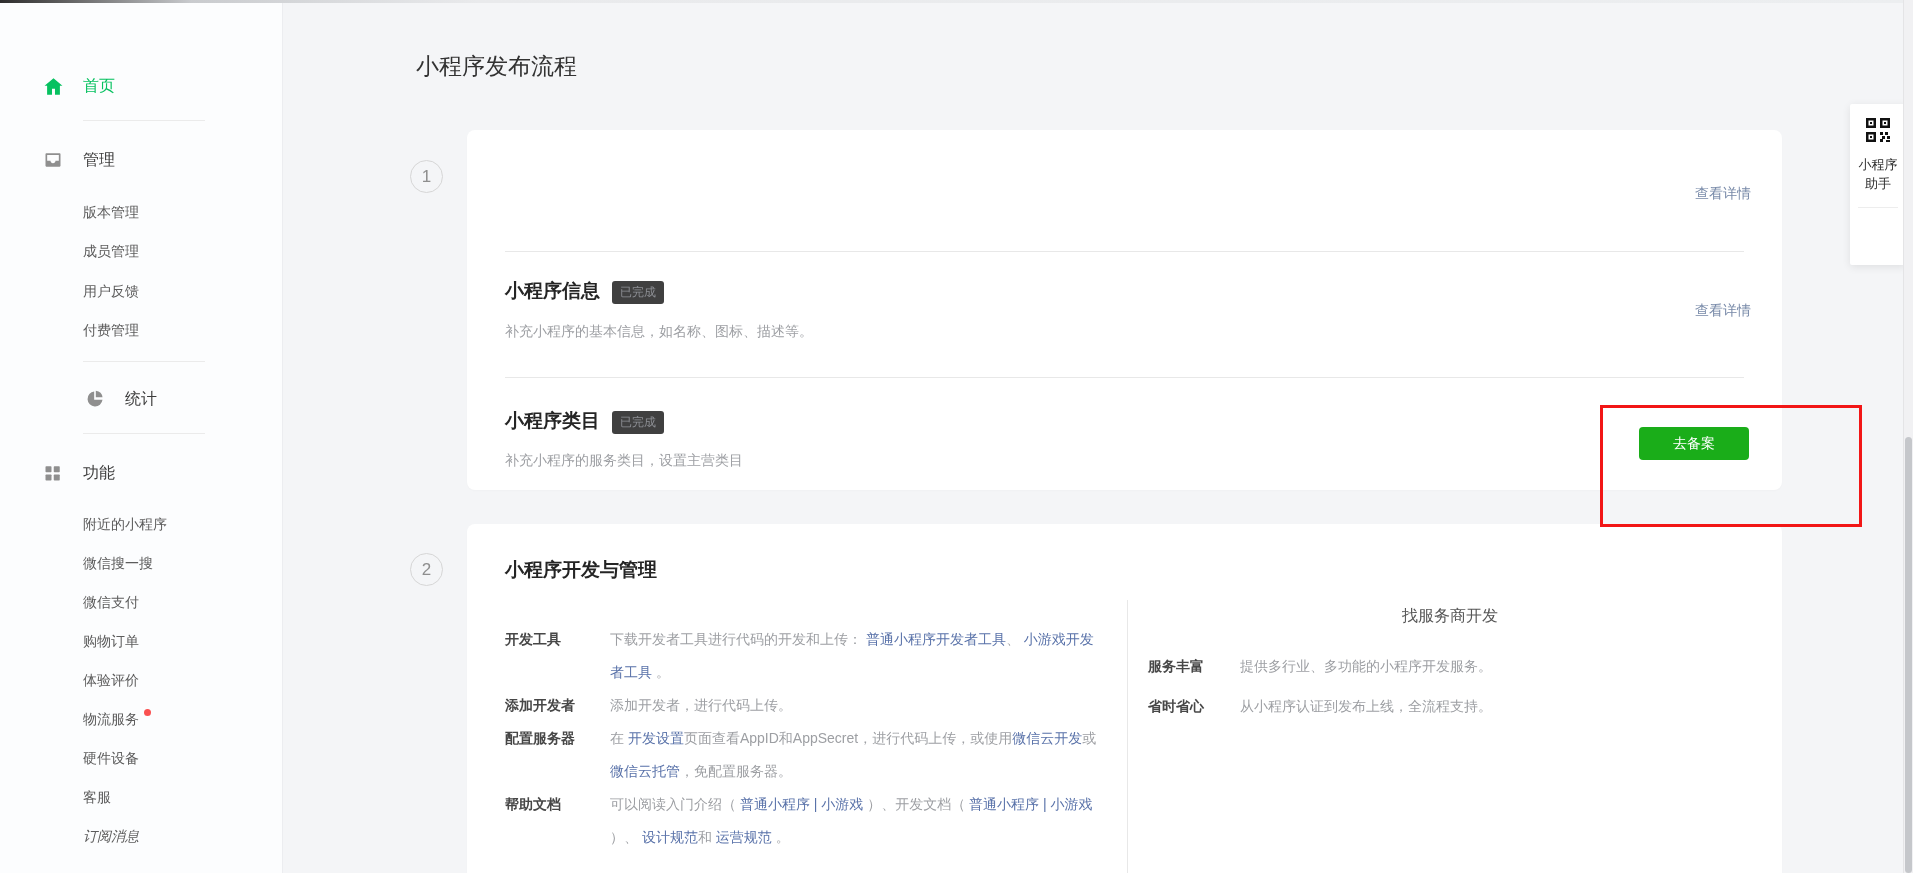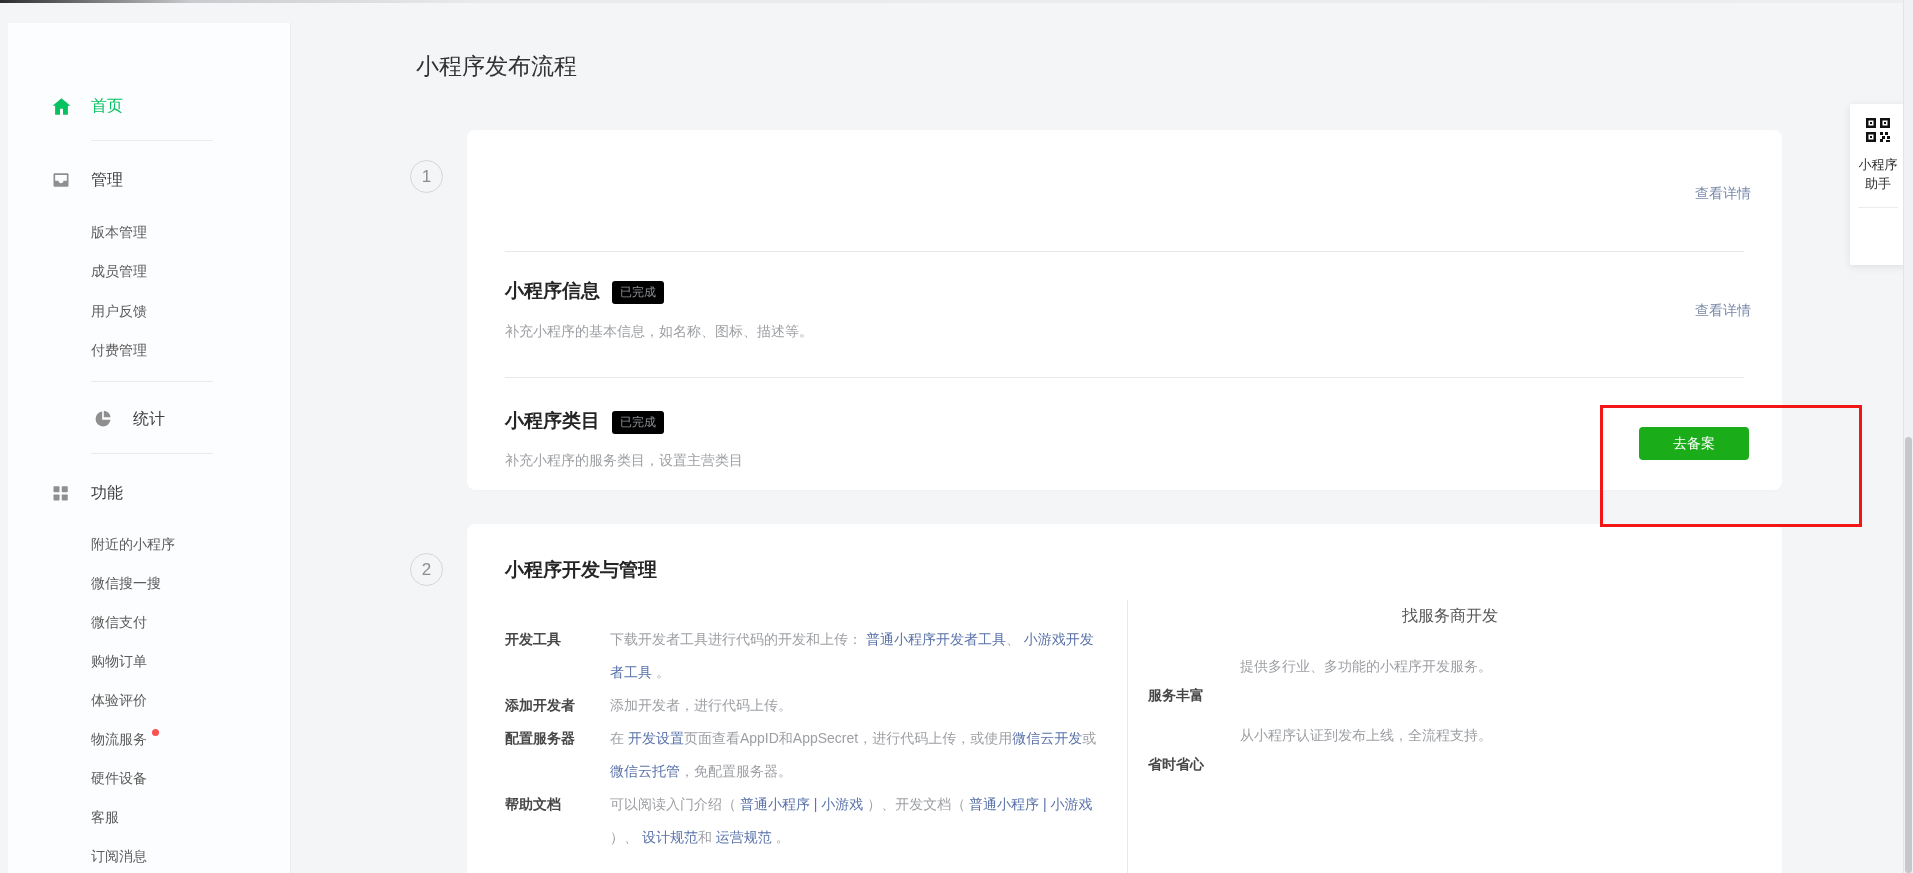--- a/index.html
+++ b/index.html
@@ -6,59 +6,59 @@
   body{
     width:1913px;height:873px;position:relative;overflow:hidden;
     background:#f4f5f7;
     font-family:"Liberation Sans","DejaVu Sans",sans-serif;
     color:#333;
   }
   
   .top-line{position:absolute;top:0;left:0;right:0;height:3px;
     background:linear-gradient(90deg,#2d2d2d 0%,#5a5a5a 3%,#c9cbce 10%,#e9eaec 25%,#eceef0 100%);}
   
-  .sidebar{position:absolute;top:3px;left:8px;width:282px;bottom:0;background:#fcfdfe;border-right:1px solid #ecedf0;margin-top:20px;}
+  .sidebar{position:absolute;top:3px;left:0;width:282px;bottom:0;background:#fcfdfe;border-right:1px solid #ecedf0;}
   .side-item{position:absolute;left:0;width:100%;height:26px;display:flex;align-items:center;cursor:pointer;}
   .side-item .ic{width:22px;height:22px;margin-left:42px;display:flex;align-items:center;justify-content:center;}
   .side-item .lbl{margin-left:19px;font-size:16px;color:#3c3c3c;}
   .side-item.active .lbl{color:#07c160;}
   .side-sub{position:absolute;left:83px;height:20px;font-size:14px;color:#5c5c5c;cursor:pointer;display:flex;align-items:flex-start;}
   .side-div{position:absolute;left:83px;width:122px;border-top:1px solid #ebebeb;}
   .red-dot{width:7px;height:7px;border-radius:50%;background:#fa5151;margin:-2px 0 0 5px;display:inline-block;}
   
   .page-title{position:absolute;left:416px;top:51px;font-size:23px;color:#323232;font-weight:400;}
   .card{position:absolute;left:467px;width:1315px;background:#fff;border-radius:8px;box-shadow:0 1px 2px rgba(0,0,0,0.02);}
   .card1{top:130px;height:360px;}
   .card2{top:524px;height:400px;}
   .step-circle{position:absolute;left:410px;width:33px;height:33px;border:1px solid #d6d6d6;border-radius:50%;
     display:flex;align-items:center;justify-content:center;font-size:17px;color:#8e8e8e;background:transparent;box-sizing:border-box;}
   .sc1{top:160px;} .sc2{top:553px;}
   .row-title{position:absolute;left:38px;font-size:19px;font-weight:700;color:#252525;display:flex;align-items:center;}
-  .badge{font-size:12px;font-weight:400;color:#8d8f94;background:#000000;border-radius:3px;padding:3px 8px;margin-left:12px;position:relative;top:1px;}
+  .badge{font-size:12px;font-weight:400;color:#8d8f94;background:#404040;border-radius:3px;padding:3px 8px;margin-left:12px;position:relative;top:1px;}
   .row-desc{position:absolute;left:38px;font-size:14px;color:#9d9fa3;display:flex;align-items:center;}
   .detail-link{position:absolute;right:31px;font-size:14px;color:#7789a8;cursor:pointer;}
   .card-div{position:absolute;left:38px;right:38px;border-top:1px solid #e8e8e8;}
   .help-circle{width:15px;height:15px;border:1px solid #b5b5b5;border-radius:50%;color:#9a9a9a;font-size:10px;
     display:inline-flex;align-items:center;justify-content:center;margin-left:8px;cursor:pointer;}
   .go-btn{position:absolute;left:1172px;top:297px;width:110px;height:33px;background:#1aad19;color:#fff;border:none;
     border-radius:4px;font-size:14px;cursor:pointer;font-family:inherit;}
   .anno-rect{position:absolute;left:1600px;top:405px;width:256px;height:116px;border:3px solid #f21616;z-index:6;pointer-events:none;}
   
   .card2 .c2-title{position:absolute;left:38px;top:33px;font-size:19px;font-weight:700;color:#252525;}
   .cols{position:absolute;left:0;right:0;top:76px;bottom:0;display:flex;}
   .col-left{width:661px;border-right:1px solid #e8e8e8;box-sizing:border-box;padding:0 25px 0 38px;}
   .col-right{flex:1;box-sizing:border-box;padding:0 30px 0 20px;}
   .col-header{text-align:center;font-size:16px;color:#565656;margin-top:6px;}
   .dev-row{display:flex;margin:0;}
   .col-left .rows{margin-top:23px;}
   .col-right .rows{margin-top:26px;}
   .dev-row .dl{width:105px;min-width:105px;font-size:14px;font-weight:700;color:#474747;line-height:33px;}
   .dev-row .dt{flex:1;font-size:14px;color:#9d9fa3;line-height:33px;}
   .col-right .dev-row{margin-bottom:13px;}
-  .col-right .dev-row .dl{width:92px;min-width:92px;line-height:27px;margin-top:29px;}
+  .col-right .dev-row .dl{width:92px;min-width:92px;line-height:27px;}
   .col-right .dev-row .dt{line-height:27px;}
   .tlink{color:#5972a9;cursor:pointer;}
   
   .assistant{position:absolute;left:1850px;top:104px;width:56px;height:161px;background:#fff;
     box-shadow:0 2px 8px rgba(0,0,0,0.09);border-radius:2px;text-align:center;cursor:pointer;z-index:4;}
   .assistant .qr{margin-top:13px;}
   .assistant .a-lbl{font-size:13px;color:#2f2f2f;line-height:19px;margin-top:8px;}
   .assistant .a-div{border-top:1px solid #ededed;width:40px;margin:14px auto 0;}
   
   .scrollbar{position:absolute;right:0;top:0;bottom:0;width:9px;background:#f1f1f3;border-left:1px solid #e4e4e6;z-index:8;}
@@ -146,21 +146,21 @@
   <div class="side-sub" style="top:708px;">
     <span>物流服务</span>
     <span class="red-dot"></span>
   </div>
   <div class="side-sub" style="top:747px;">
       <span>硬件设备</span>
     </div>
   <div class="side-sub" style="top:786px;">
       <span>客服</span>
     </div>
-  <div class="side-sub" style="top:825px;">
+  <div class="side-sub" style="top:825px;font-style:italic;">
       <span>订阅消息</span>
     </div>
 </nav>
 
 <h1 class="page-title" style="margin:0;">小程序发布流程</h1>
 
 <div class="step-circle sc1">
     <span>1</span>
   </div>
 

